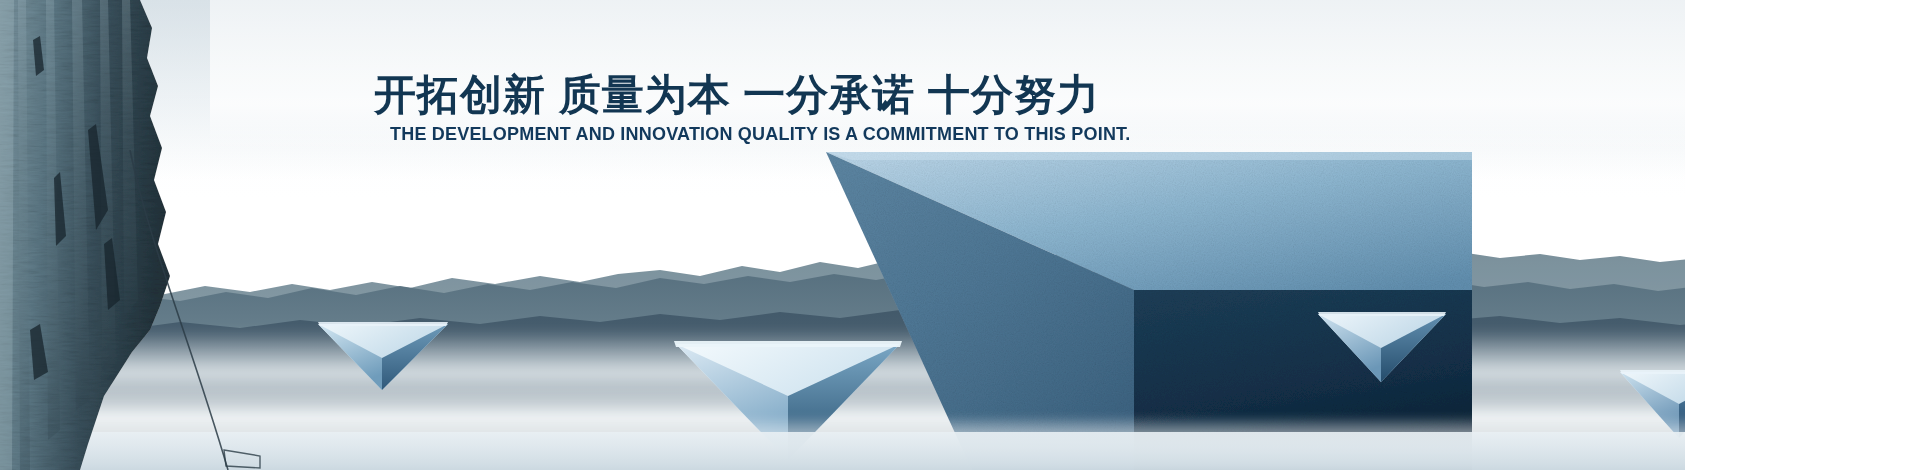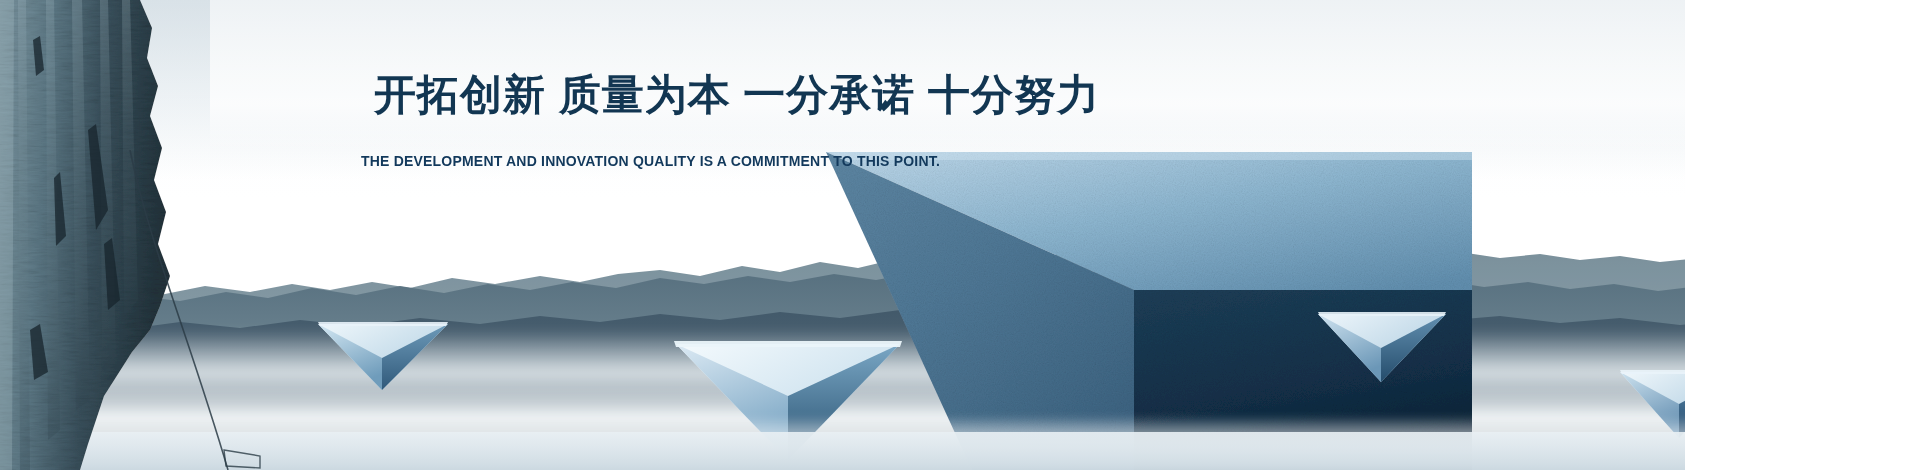--- a/index.html
+++ b/index.html
@@ -117,28 +117,27 @@
     top: 72px;
     font-size: 42px;
     font-weight: 700;
     letter-spacing: 1px;
     color: #123652;
     white-space: nowrap;
     line-height: 1.1;
   }
   .subline {
     position: absolute;
-    left: 361px;
+    left: 390px;
     top: 124px;
-    font-size: 14px;
+    font-size: 18px;
     font-weight: 700;
     letter-spacing: .2px;
     color: #12395c;
     white-space: nowrap;
-    margin-top: 29px;
   }
 
   
   .text-plate {
     position: absolute;
     left: 210px; top: 0;
     width: 1710px; height: 150px;
     background: linear-gradient(180deg, rgba(255,255,255,.55) 0%, rgba(255,255,255,.75) 70%, rgba(255,255,255,0) 100%);
     z-index: 30;
   }

